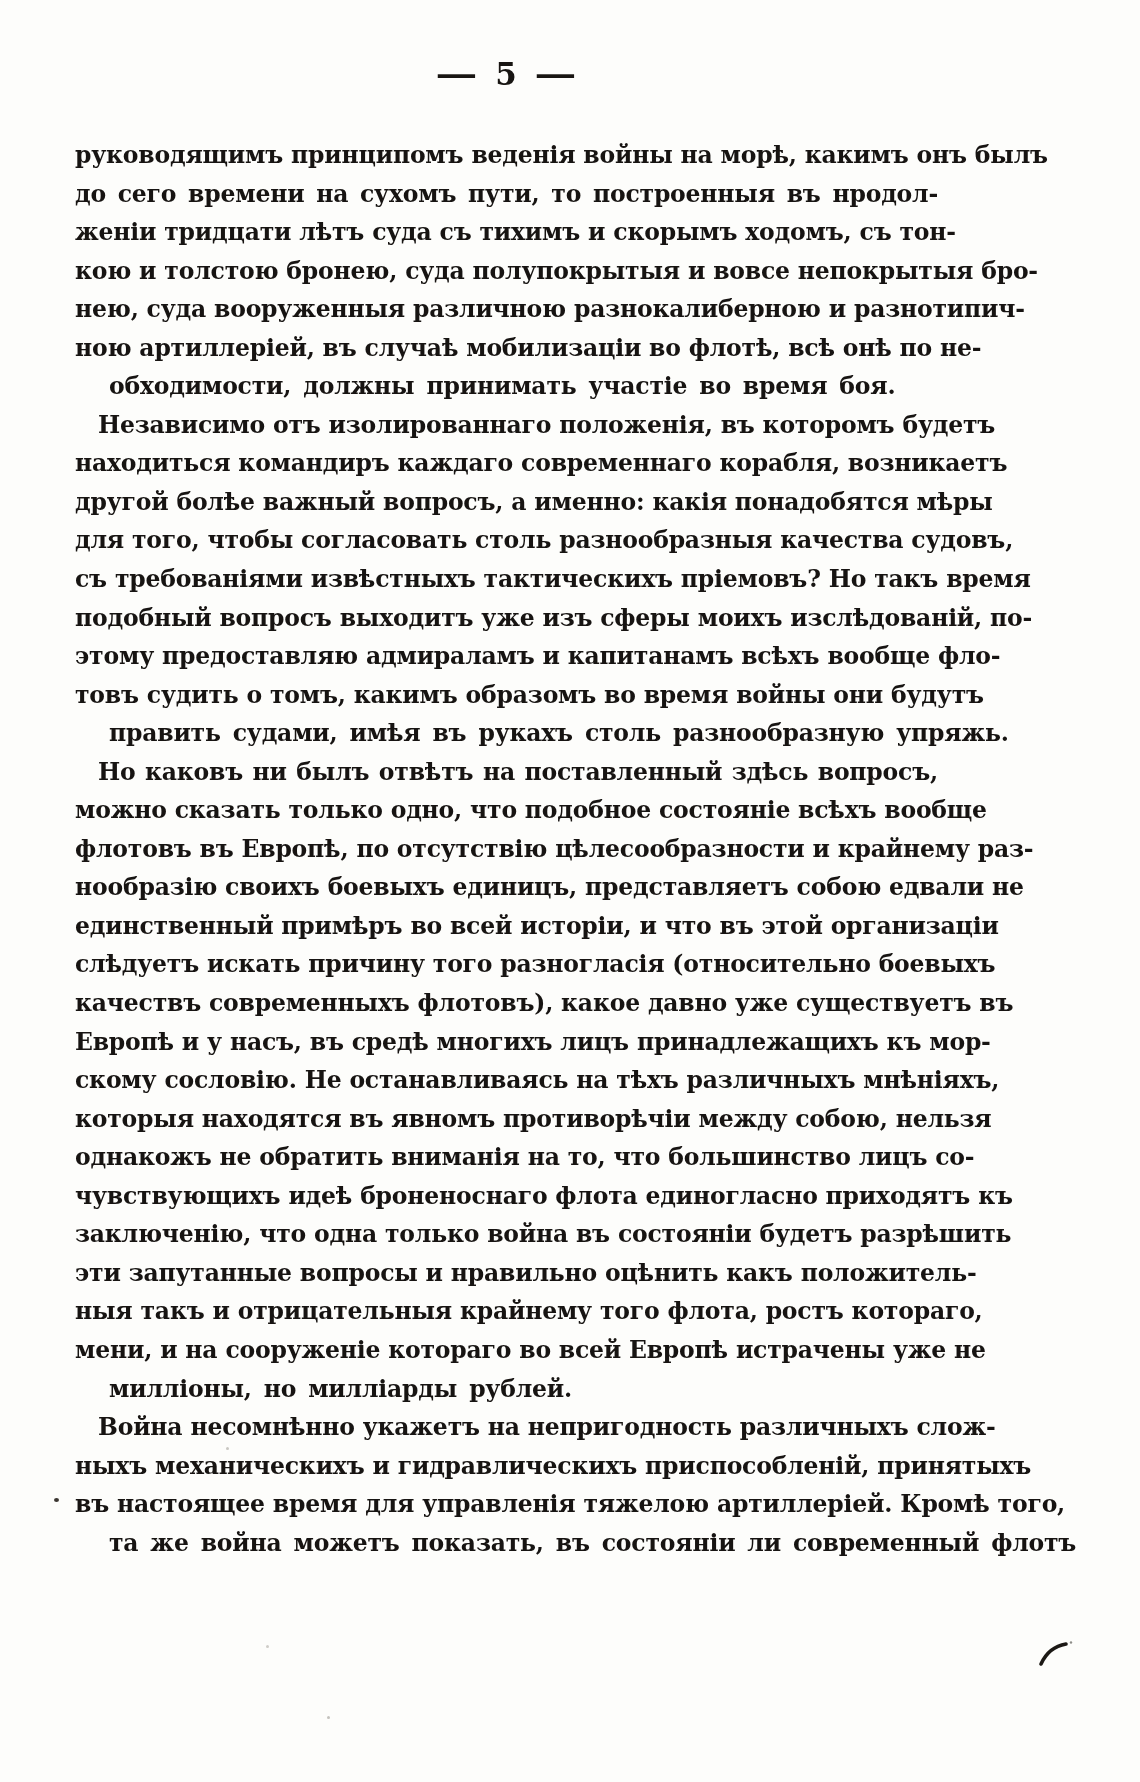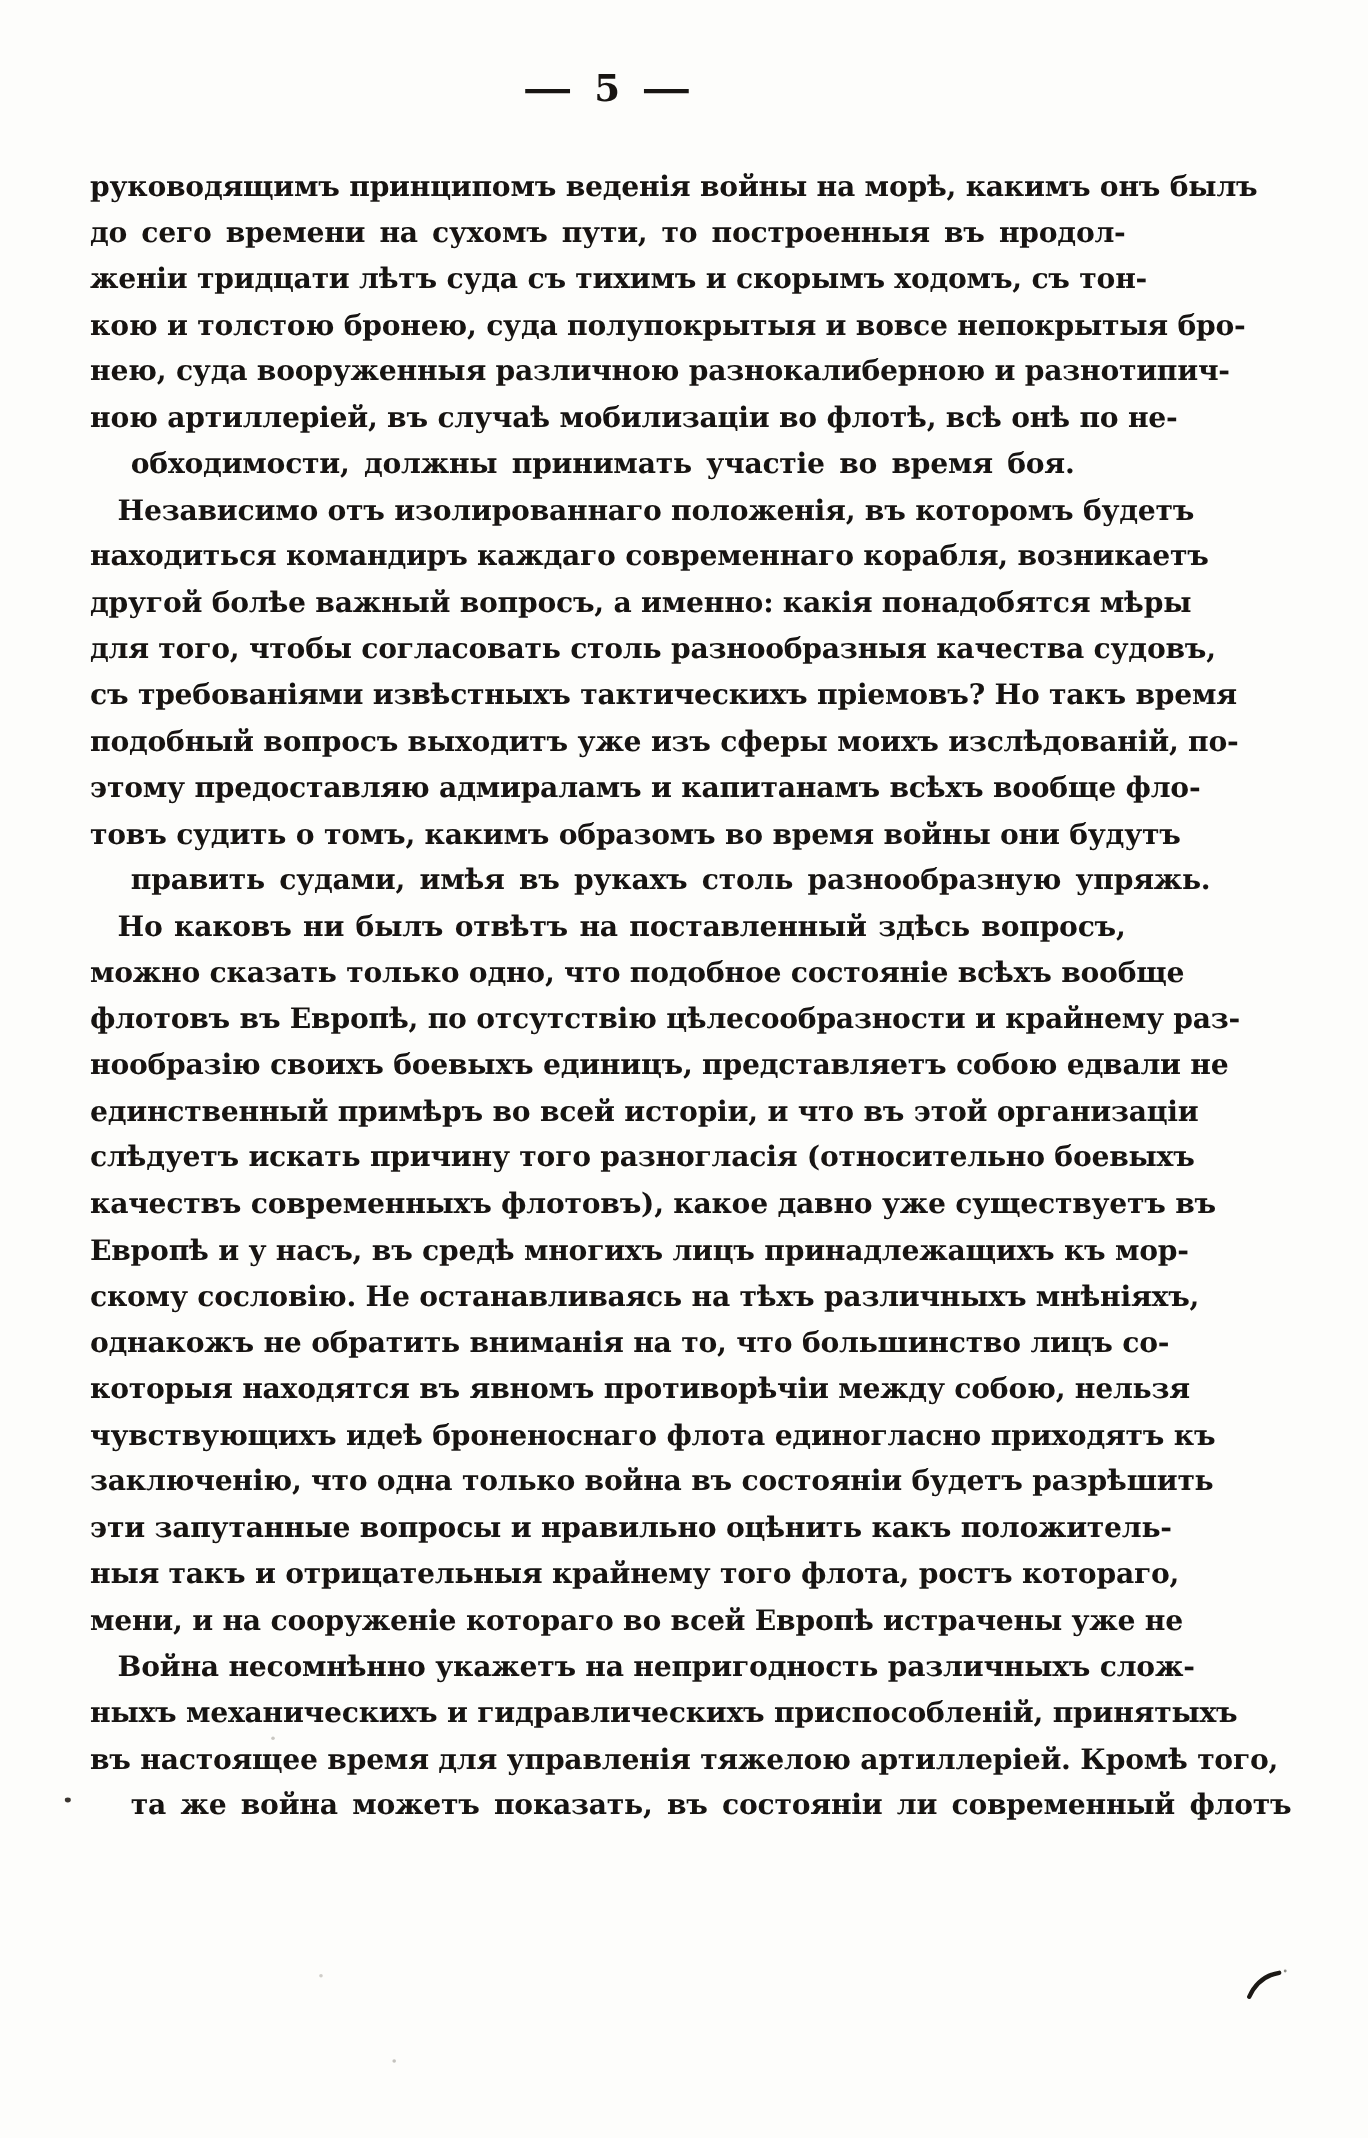--- a/index.html
+++ b/index.html
@@ -84,27 +84,28 @@
       <div class="line lastline">править судами, имѣя въ рукахъ столь разнообразную упряжь.</div>
       <div class="line indent">Но каковъ ни былъ отвѣтъ на поставленный здѣсь вопросъ,</div>
       <div class="line">можно сказать только одно, что подобное состояніе всѣхъ вообще</div>
       <div class="line">флотовъ въ Европѣ, по отсутствію цѣлесообразности и крайнему раз-</div>
       <div class="line">нообразію своихъ боевыхъ единицъ, представляетъ собою едвали не</div>
       <div class="line">единственный примѣръ во всей исторіи, и что въ этой организаціи</div>
       <div class="line">слѣдуетъ искать причину того разногласія (относительно боевыхъ</div>
       <div class="line">качествъ современныхъ флотовъ), какое давно уже существуетъ въ</div>
       <div class="line">Европѣ и у насъ, въ средѣ многихъ лицъ принадлежащихъ къ мор-</div>
       <div class="line">скому сословію. Не останавливаясь на тѣхъ различныхъ мнѣніяхъ,</div>
+      <div class="line">которыя находятся въ явномъ противорѣчіи между собою, нельзя</div>
       <div class="line">однакожъ не обратить вниманія на то, что большинство лицъ со-</div>
-      <div class="line">которыя находятся въ явномъ противорѣчіи между собою, нельзя</div>
       <div class="line">чувствующихъ идеѣ броненоснаго флота единогласно приходятъ къ</div>
       <div class="line">заключенію, что одна только война въ состояніи будетъ разрѣшить</div>
       <div class="line">эти запутанные вопросы и нравильно оцѣнить какъ положитель-</div>
       <div class="line">ныя такъ и отрицательныя крайнему того флота, ростъ котораго,</div>
       <div class="line">мени, и на сооруженіе котораго во всей Европѣ истрачены уже не</div>
+      <div class="line lastline">милліоны, но милліарды рублей.</div>
       <div class="line indent">Война несомнѣнно укажетъ на непригодность различныхъ слож-</div>
       <div class="line">ныхъ механическихъ и гидравлическихъ приспособленій, принятыхъ</div>
       <div class="line">въ настоящее время для управленія тяжелою артиллеріей. Кромѣ того,</div>
       <div class="line lastline">та же война можетъ показать, въ состояніи ли современный флотъ</div>
     </div>
 
   <div class="margin-dot"></div>
 
   <div class="pen-mark">
     <svg width="40" height="30" viewBox="0 0 40 30">

